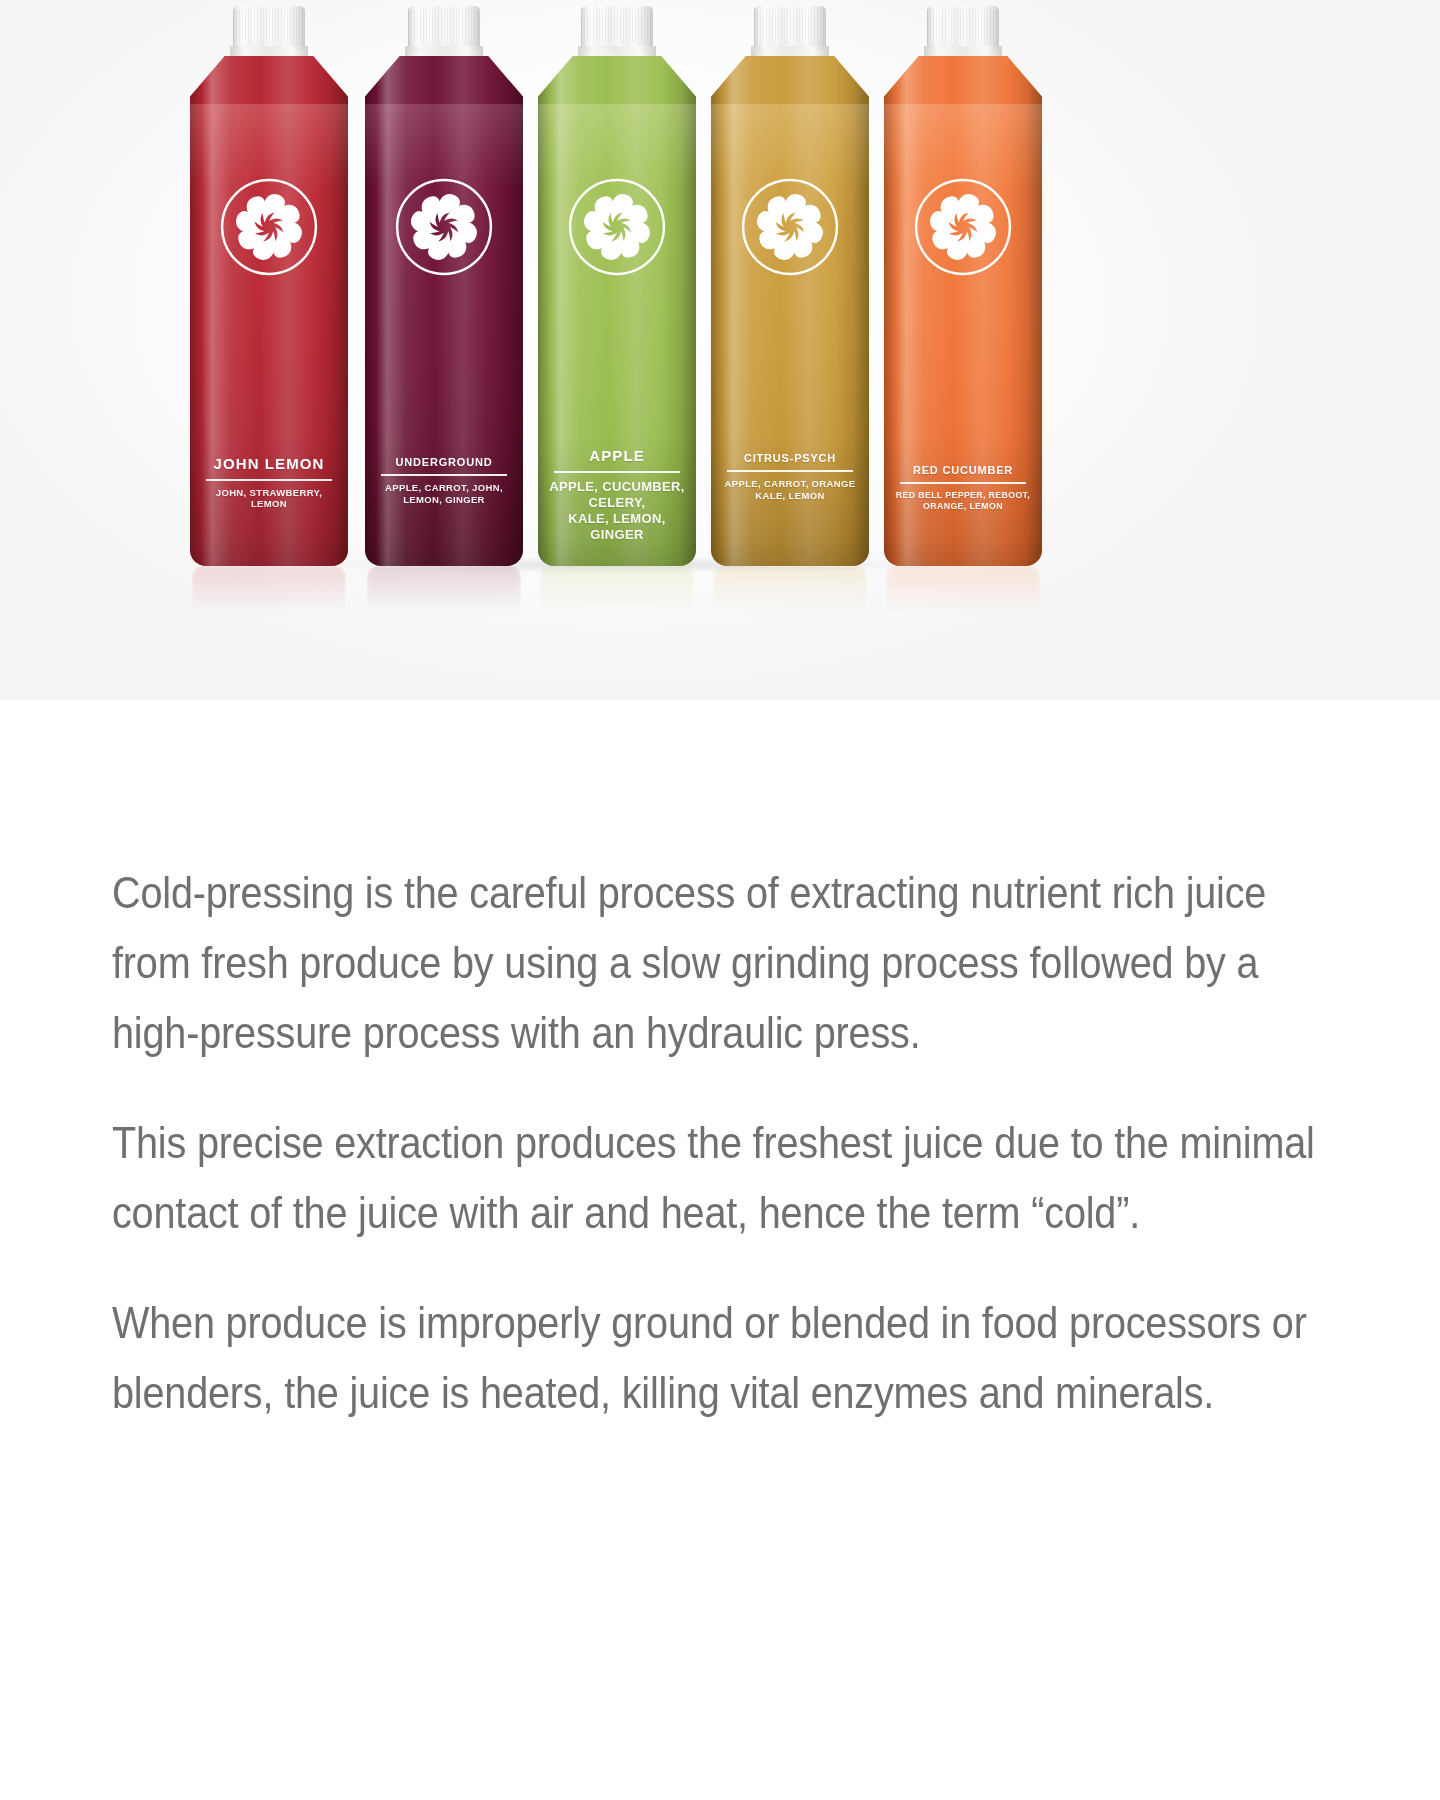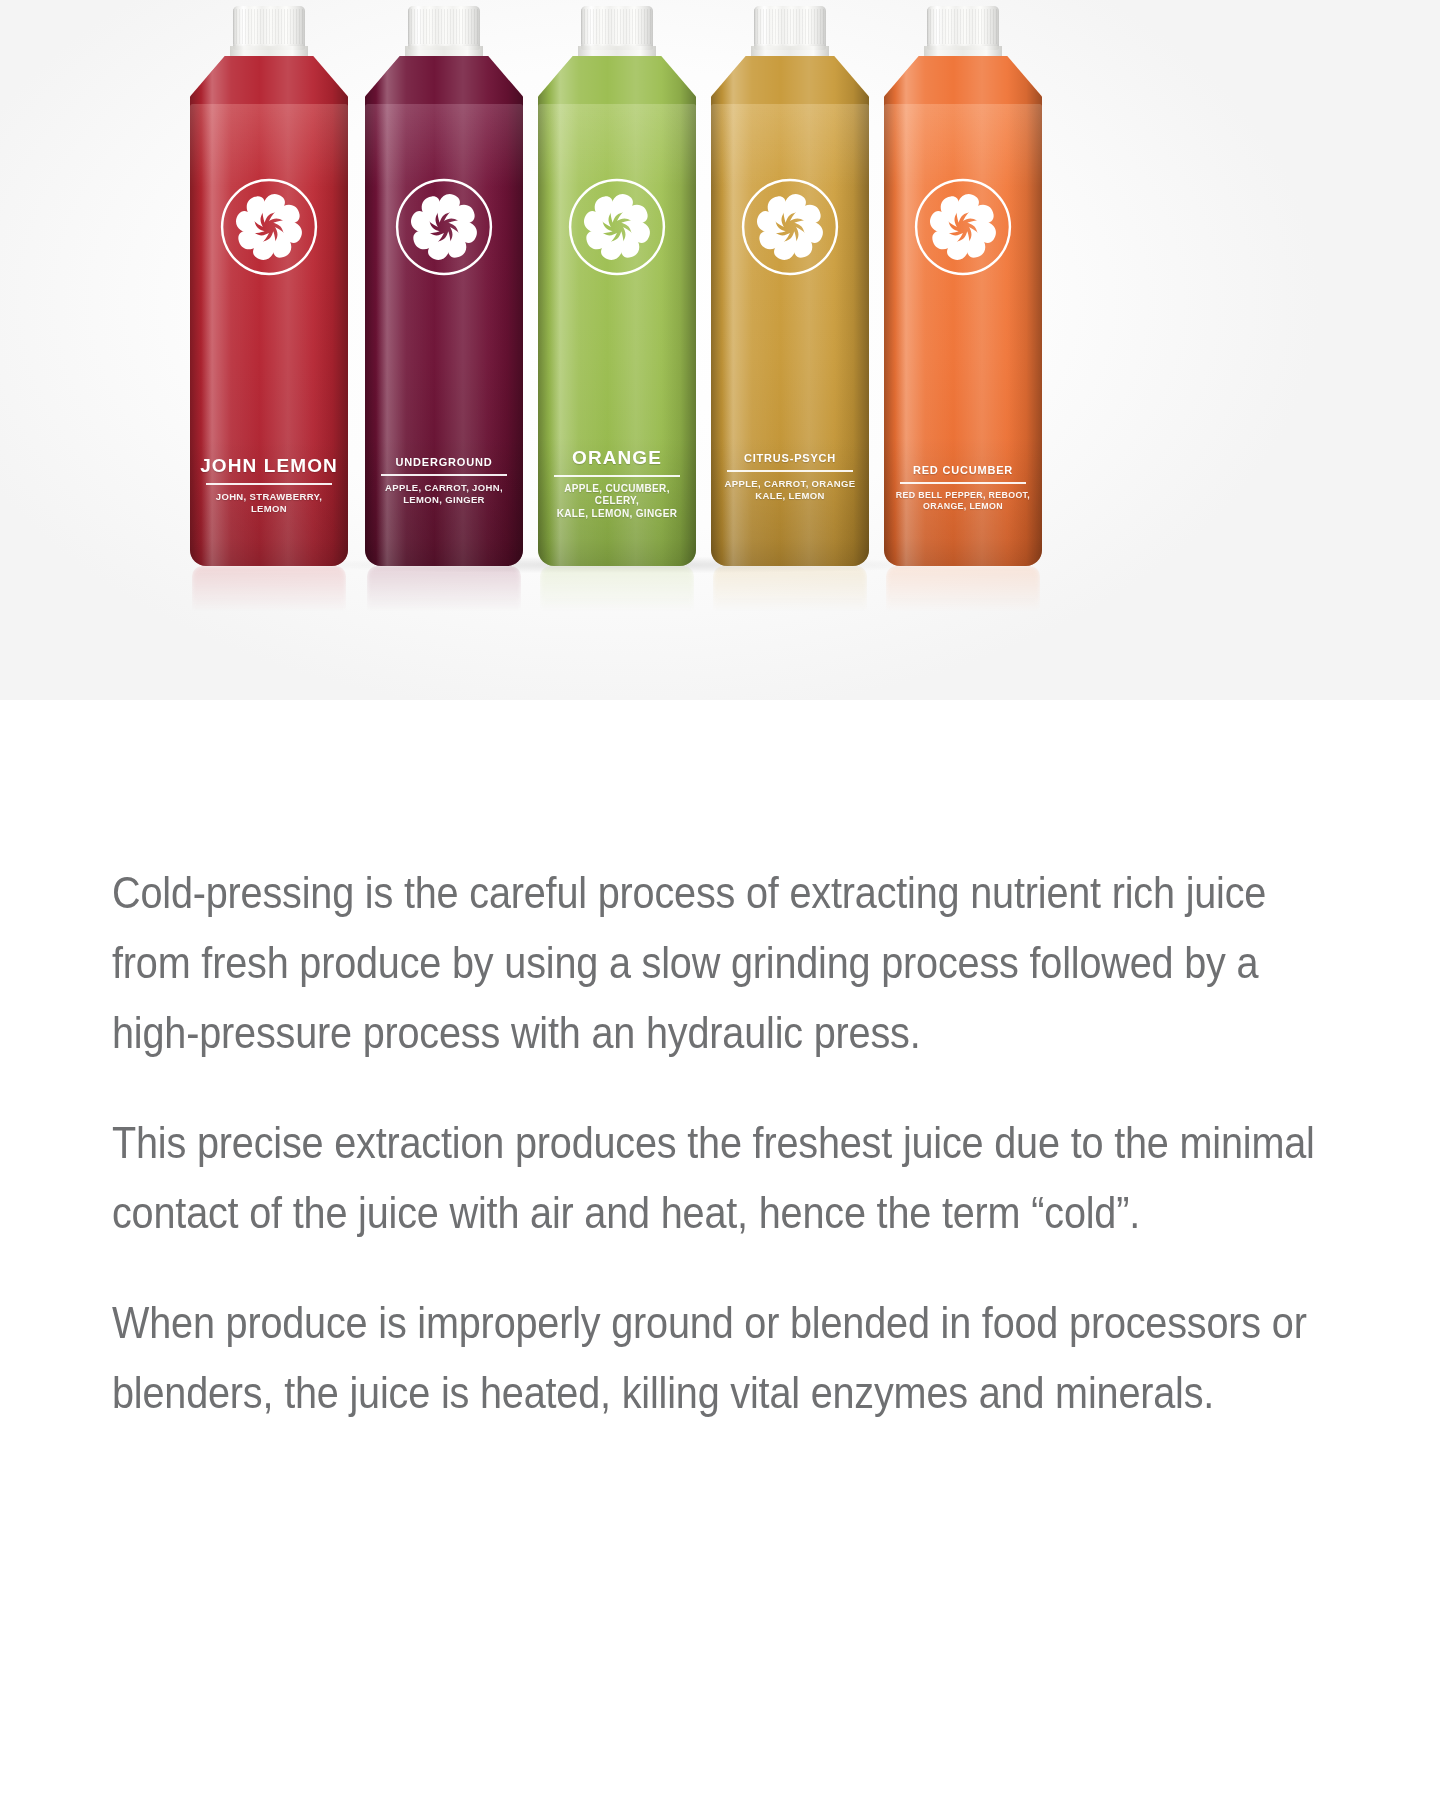--- a/index.html
+++ b/index.html
@@ -167,21 +167,21 @@
     position: absolute;
     left: 4px;
     right: 4px;
     top: 352px;
     text-align: center;
     color: #ffffff;
   }
   .label-name {
     font-family: "Liberation Sans", sans-serif;
     font-weight: bold;
-    font-size: 19px;
+    font-size: 15px;
     letter-spacing: 1.1px;
     line-height: 1.1;
     text-shadow: 0 1px 1px rgba(0,0,0,0.18);
     white-space: nowrap;
   }
   .label-rule {
     width: 126px;
     height: 2px;
     background: rgba(255,255,255,0.92);
     margin: 6px auto 6px auto;
@@ -395,23 +395,23 @@
                       <path d="M0,-6 C10,-26 28,-26 30,-12 C31,-3 20,-2 14,-6 C8,-10 4,-8 0,-6 Z"></path>
                     </g>
                 <g transform="rotate(315)">
                       <path d="M0,-6 C10,-26 28,-26 30,-12 C31,-3 20,-2 14,-6 C8,-10 4,-8 0,-6 Z"></path>
                     </g>
               </g>
                 </g>
             </svg>
           </div>
           <div class="label" style="top:344px">
-            <div class="label-name">ORANGE</div>
+            <div class="label-name">APPLE</div>
             <div class="label-rule"></div>
-            <div class="label-ing" style="white-space:pre-line;font-size:10px">APPLE, CUCUMBER, CELERY,
+            <div class="label-ing" style="white-space:pre-line;font-size:13px">APPLE, CUCUMBER, CELERY,
 KALE, LEMON, GINGER</div>
           </div>
         </div>
         <div class="reflection" style="background:linear-gradient(180deg,#9bbd50 0%,#b2cf6a 100%)"></div>
       </div>
 
       <div class="bottle b3">
         <div class="cap"></div>
         <div class="neck"></div>
         <div class="shoulder" style="background:#c89a3a">

